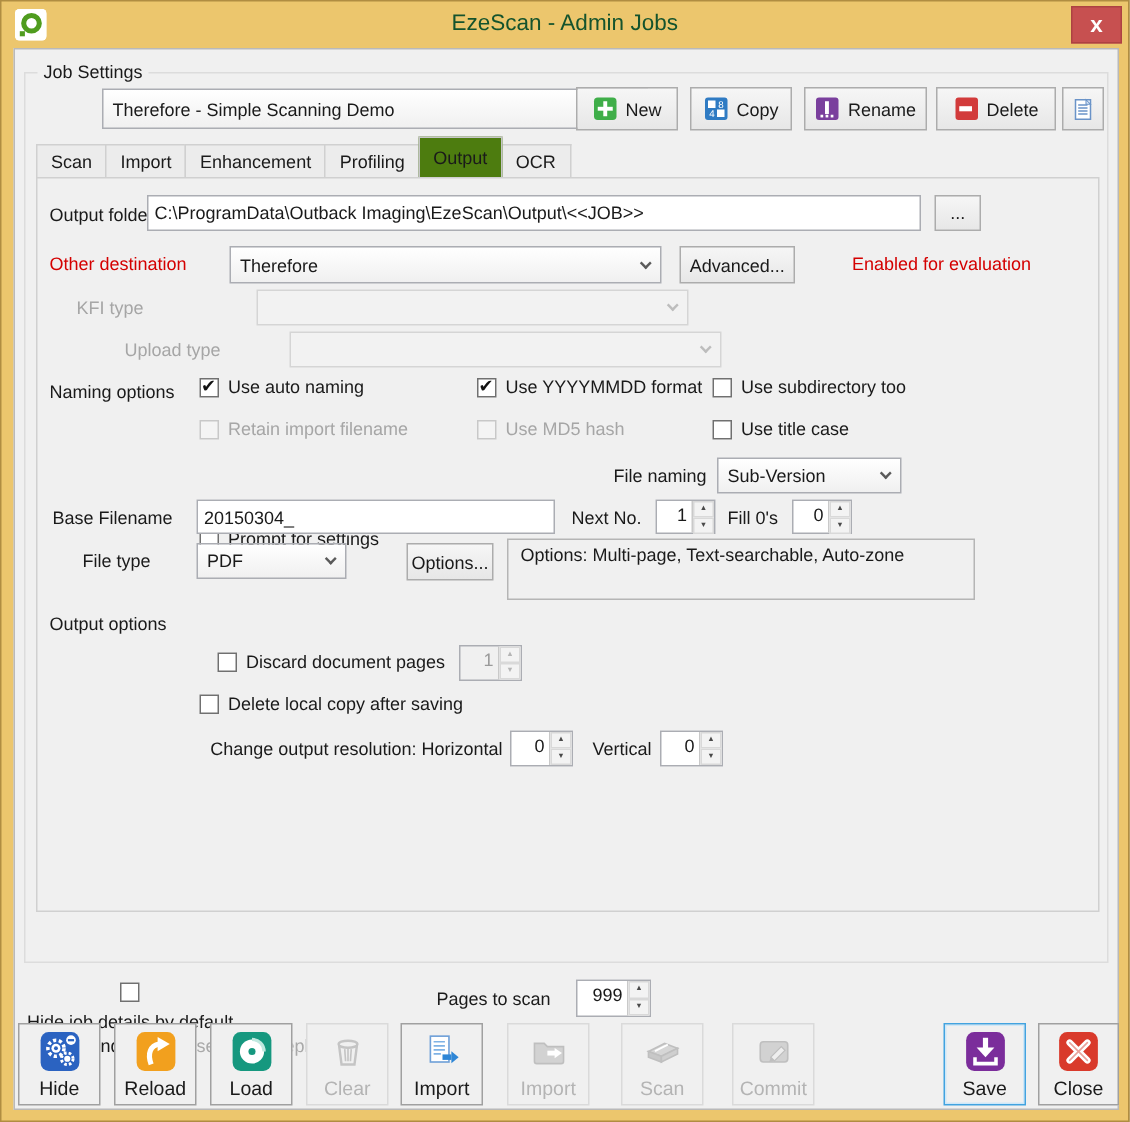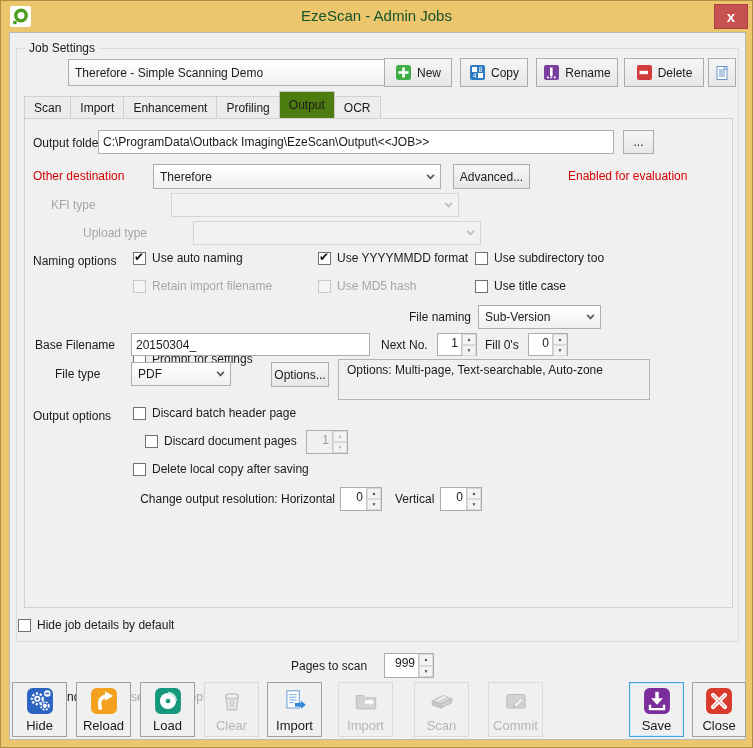--- a/index.html
+++ b/index.html
@@ -264,24 +264,20 @@
         <span class="chev"></span>
       </div>
       <div class="btn" style="left:246px;top:243px;width:58px;height:25px;">
         <span>Options...</span>
       </div>
       <div class="summary-box" style="left:313px;top:240px;width:312px;height:41px;">
         <span>Options: Multi-page, Text-searchable, Auto-zone</span>
       </div>
 
       <div class="label" style="left:8px;top:290px;">Output options</div>
-      <label class="cb" style="left:108px;top:287px;">
-        <span class="box"></span>
-        <span>Discard batch header page</span>
-      </label>
 
       <label class="cb" style="left:108px;top:315px;padding-left:12px;">
         <span class="box"></span>
         <span>Discard document pages</span>
       </label>
       <div class="spin dis" style="left:281px;top:311px;width:42px;height:24px;">
         <span class="sval">1</span>
         <span class="sarr">
             <span class="sa">▲</span>
             <span class="sa">▼</span>
@@ -304,21 +300,21 @@
       <div class="label" style="left:370px;top:373px;">Vertical</div>
       <div class="spin" style="left:415px;top:368px;width:42px;height:24px;">
         <span class="sval">0</span>
         <span class="sarr">
             <span class="sa">▲</span>
             <span class="sa">▼</span>
           </span>
       </div>
     </div>
 
-    <label class="cb" style="left:8px;top:585px;">
+    <label class="cb" style="left:8px;top:622px;flex-direction:column;">
       <span class="box"></span>
       <span>Hide job details by default</span>
     </label>
 
     <label class="radio sel" style="left:10px;top:622px;">
       <span class="dot"></span>
       <span>Append</span>
     </label>
     <label class="radio dis" style="left:92px;top:622px;">
       <span class="dot"></span>

